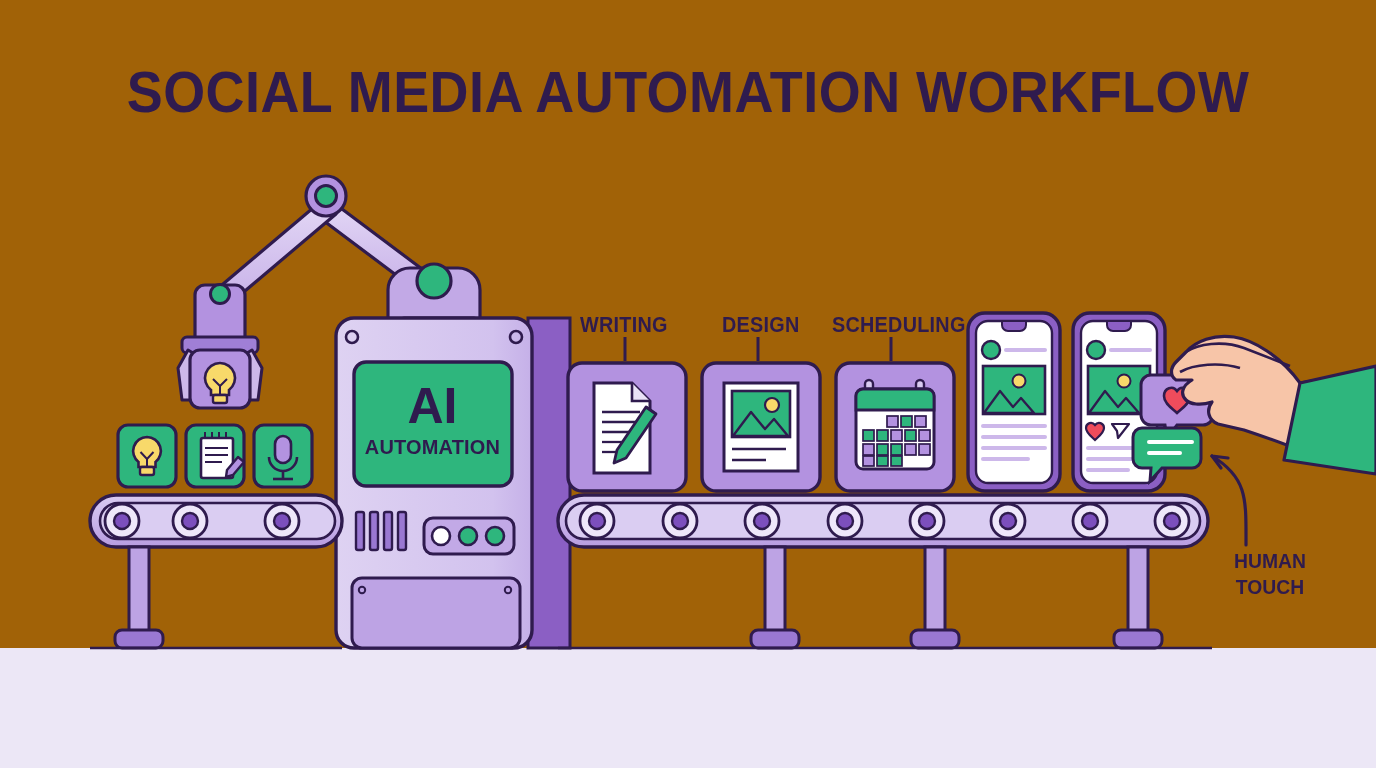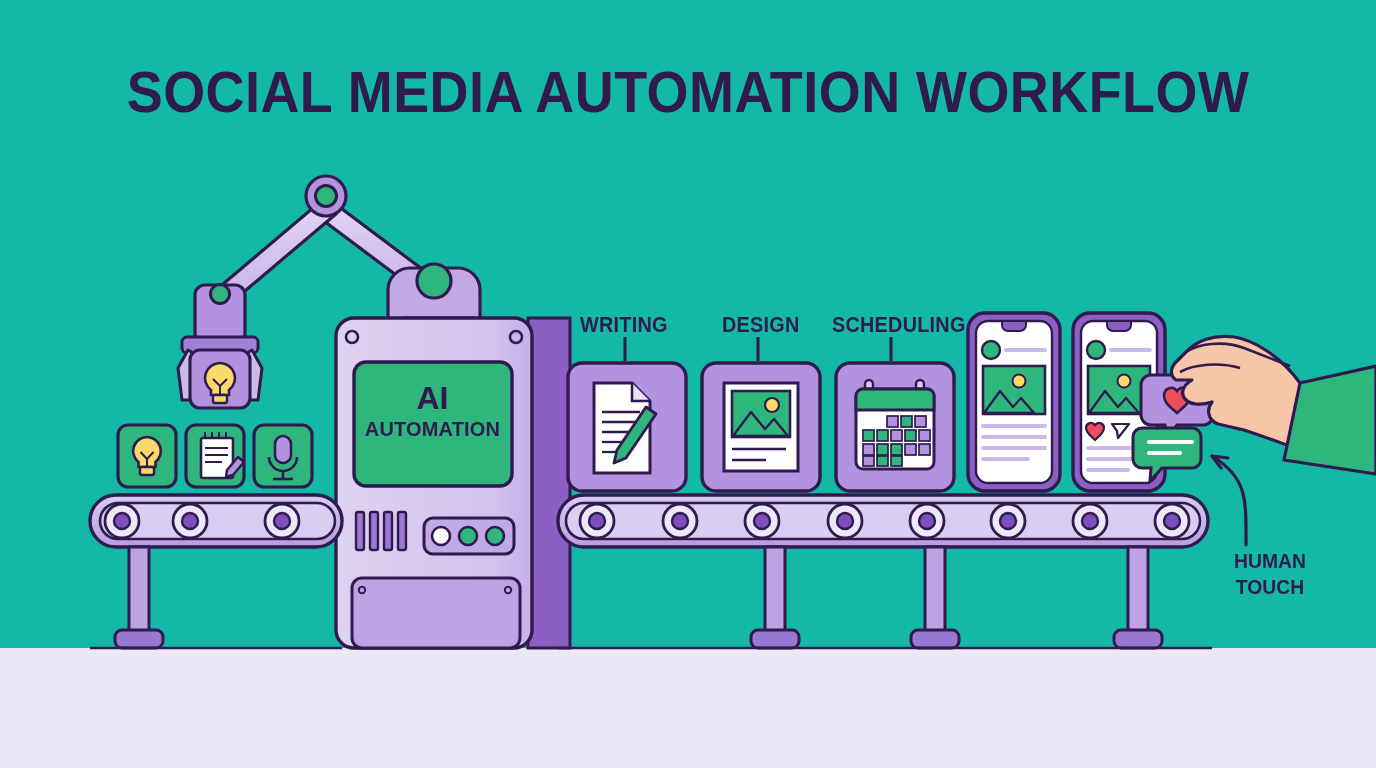--- a/index.html
+++ b/index.html
@@ -1,30 +1,30 @@
 <!DOCTYPE html>
 <html><head>
 <meta charset="utf-8">
 <style>
   html,body{margin:0;padding:0;background:#ffffff;}
   body{width:1376px;height:768px;overflow:hidden;font-family:"Liberation Sans",sans-serif;}
-  #stage{position:relative;width:1376px;height:768px;background:#14b8a6;}
+  #stage{position:relative;width:1376px;height:768px;background:#a16207;}
   #floor{position:absolute;left:0;top:648px;width:1376px;height:120px;background:#ece7f6;}
   #title{position:absolute;left:0;top:58px;width:1376px;text-align:center;
     font-family:"Liberation Sans",sans-serif;font-weight:700;font-size:58px;letter-spacing:0.5px;
     color:#2f1b4e;transform:scaleX(0.93);transform-origin:center;white-space:nowrap;}
   .stage-label{position:absolute;font-weight:700;font-size:22px;color:#2f1b4e;
     letter-spacing:0.3px;transform:scaleX(0.9);transform-origin:left center;white-space:nowrap;}
   #svgmain{position:absolute;left:0;top:0;width:1376px;height:768px;}
   #human-touch{position:absolute;left:1210px;top:548px;width:120px;
     font-weight:700;font-size:21px;color:#2f1b4e;line-height:1.22;text-align:center;
     transform:scaleX(0.92);transform-origin:center top;}
   #ai-text{position:absolute;left:360px;top:383px;width:145px;text-align:center;color:#2f1b4e;
     pointer-events:none;}
-  #ai-big{font-weight:700;font-size:32px;line-height:0.95;letter-spacing:0px;}
+  #ai-big{font-weight:700;font-size:50px;line-height:0.95;letter-spacing:0px;}
   #ai-sub{font-weight:700;font-size:21px;letter-spacing:0.2px;margin-top:4px;transform:scaleX(0.95);}
 </style>
 </head>
 <body>
 
 <div id="stage">
 
   <div id="floor"></div>
 
   <div id="title">SOCIAL MEDIA AUTOMATION WORKFLOW</div>

